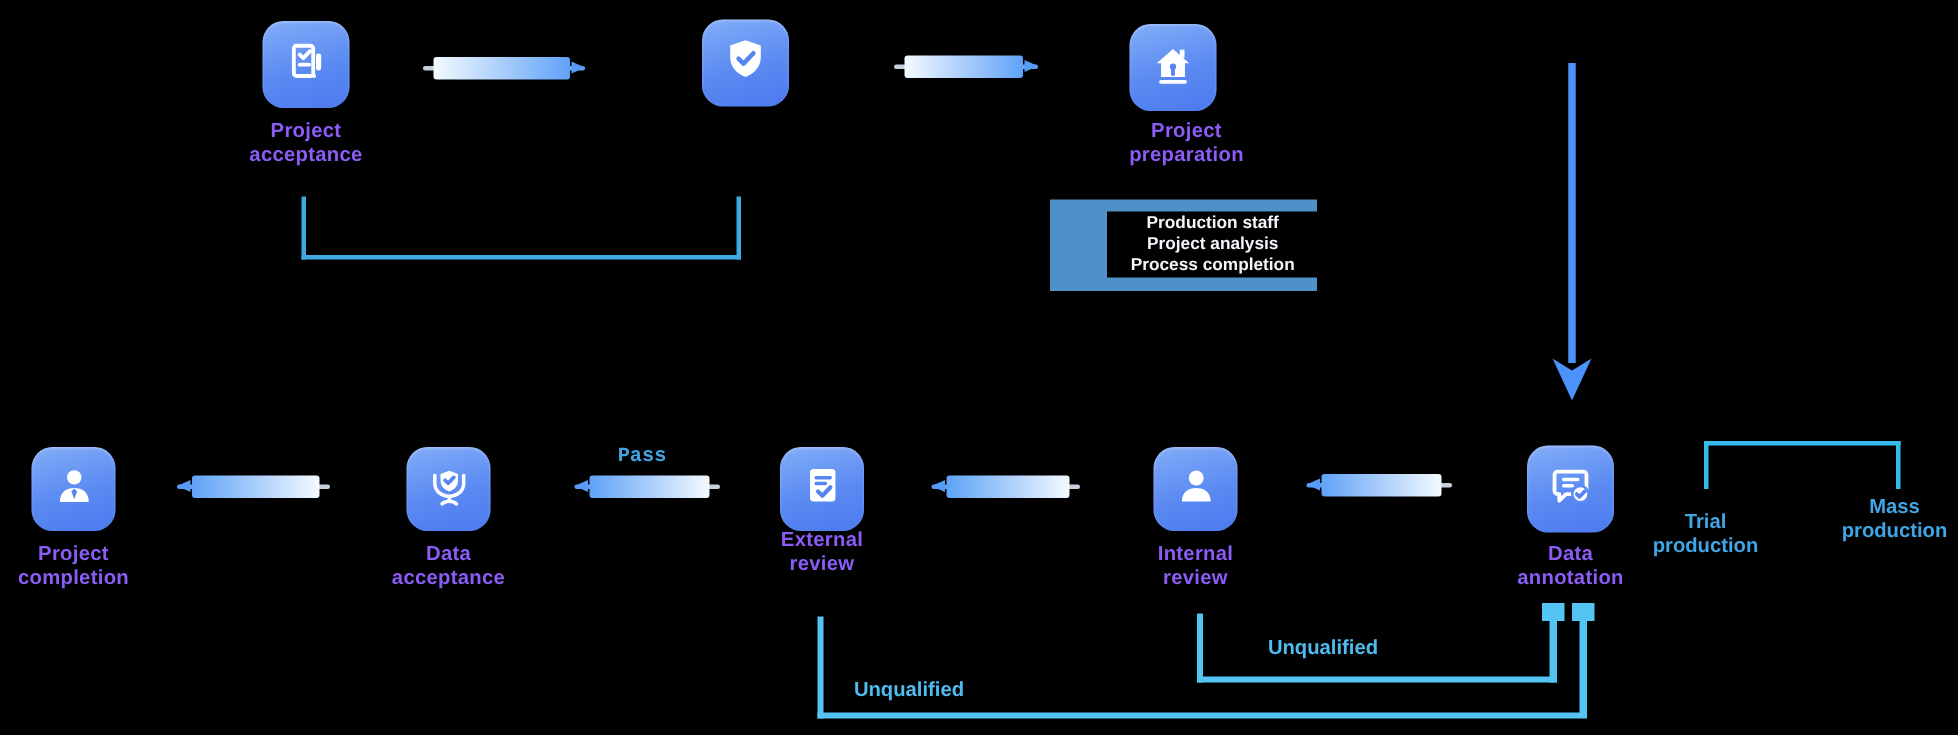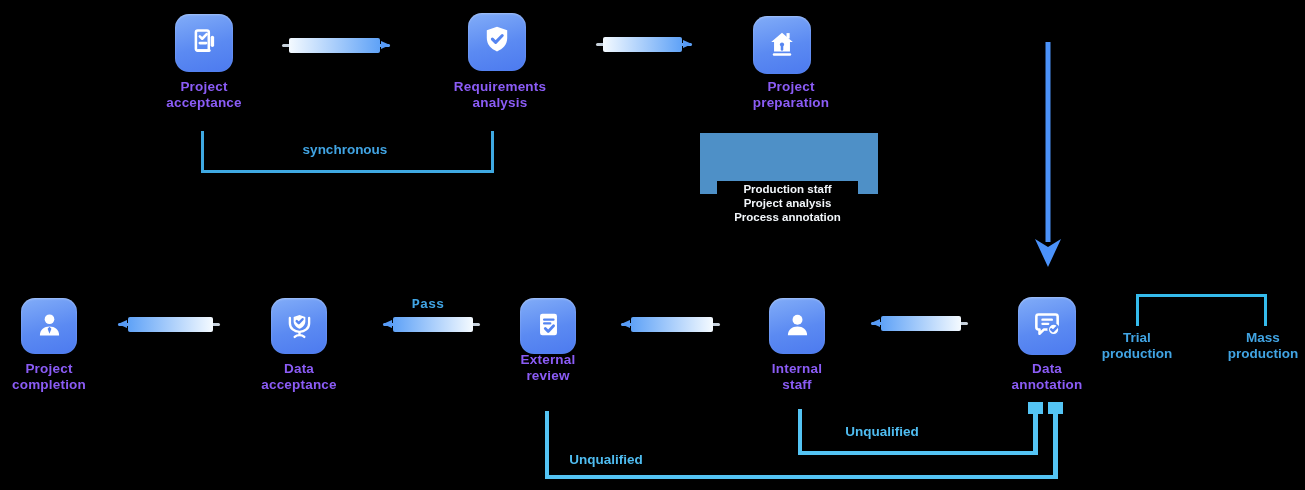--- a/index.html
+++ b/index.html
@@ -41,23 +41,23 @@
     position:absolute; border:3px solid #3FA9E2; border-top:none;
   }
   .bracket-n {
     position:absolute; border:3px solid #35BBEC; border-bottom:none;
   }
   .loop-seg { position:absolute; background:#54C4F4; }
   .loop-cap { position:absolute; background:#54C4F4; }
   
   .prod-box { position:absolute; background:#4E90C7; }
   .prod-inner {
-    position:absolute; left:17px; top:8px; width:141px; height:44px;
+    position:absolute; left:38px; top:8px; width:141px; height:44px;
     background:#000; display:flex; flex-direction:column;
-    align-items:center; justify-content:center; overflow:visible;margin-top:40px;
+    align-items:center; justify-content:center; overflow:visible;
   }
   .prod-line {
     font-size:11.5px; font-weight:bold; color:#F2F6FA;
     line-height:14px; white-space:nowrap;
   }
   .elbow-svg { position:absolute; }
 </style>
 </head>
 <body>
 
@@ -86,22 +86,20 @@
   </div>
 
   <div class="node-icon" style="left:468px; top:13px;">
     <span>
       <svg viewBox="0 0 24 24" width="36" height="36">
         <path d="M12 3.2l6.8 2.3v5.2c0 4.3-2.8 7.3-6.8 8.9-4-1.6-6.8-4.6-6.8-8.9V5.5z" fill="#fff"></path>
         <path d="M8.9 11.4l2.2 2.2 4.4-4.6" fill="none" stroke="#5585F1" stroke-width="2" stroke-linecap="round" stroke-linejoin="round"></path>
       </svg>
     </span>
   </div>
-  <div class="node-label" style="left:425px; top:79px;">Requirements
-analysis</div>
 
   <div class="flow-arrow arrow-right" style="left:596px; top:36px; width:96px;">
     <div class="tail"></div>
       <div class="bar"></div>
       <div class="head"></div>
   </div>
 
   <div class="node-icon" style="left:753px; top:16px;">
     <span>
       <svg viewBox="0 0 24 24" width="36" height="36">
@@ -122,27 +120,26 @@
         <stop offset="0" stop-color="#FFFFFF" stop-opacity="0.9"></stop>
         <stop offset="1" stop-color="#4B92FA"></stop>
       </linearGradient>
     </defs>
     <path d="M4 8 H220" stroke="url(#elbowGrad)" stroke-width="5" fill="none"></path>
     <path d="M220 6 V206" stroke="#4B92FA" stroke-width="5" fill="none"></path>
     <path d="M207 203 L220 231 L233 203 L220 211 Z" fill="#4B92FA"></path>
   </svg>
 
   <div class="bracket-u" style="left:201px; top:131px; width:287px; height:39px;"></div>
-  <div class="ann" style="left:245px; top:142px; width:200px;">synchronous</div>
 
   <div class="prod-box" style="left:700px; top:133px; width:178px; height:61px;">
     <div class="prod-inner">
       <div class="prod-line">Production staff</div>
       <div class="prod-line">Project analysis</div>
-      <div class="prod-line">Process annotation</div>
+      <div class="prod-line">Process completion</div>
     </div>
   </div>
 
   <div class="node-icon" style="left:21px; top:298px; width:56px; height:56px;">
     <span>
       <svg viewBox="0 0 24 24" width="35" height="35">
         <circle cx="12" cy="8.4" r="3.3" fill="#fff"></circle>
         <path d="M5.4 19.6c0-4.4 3-6.3 6.6-6.3s6.6 1.9 6.6 6.3z" fill="#fff"></path>
         <path d="M12 13.5l-1.3 1.4 1.3 3.5 1.3-3.5z" fill="#5585F1"></path>
       </svg>
@@ -197,21 +194,21 @@
 
   <div class="node-icon" style="left:769px; top:298px; width:56px; height:56px;">
     <span>
       <svg viewBox="0 0 24 24" width="35" height="35">
         <circle cx="12" cy="8.7" r="3.4" fill="#fff"></circle>
         <path d="M5.4 19.4c0-4.2 3-6.1 6.6-6.1s6.6 1.9 6.6 6.1z" fill="#fff"></path>
       </svg>
     </span>
   </div>
   <div class="node-label" style="left:722px; top:361px;">Internal
-staff</div>
+review</div>
 
   <div class="flow-arrow arrow-left" style="left:871px; top:315px; width:97px;">
     <div class="tail"></div>
       <div class="bar"></div>
       <div class="head"></div>
   </div>
 
   <div class="node-icon" style="left:1018px; top:297px;">
     <span>
       <svg viewBox="0 0 24 24" width="36" height="36">
@@ -219,21 +216,21 @@
         <path d="M9 9.1h6.2M9 11.9h3.8" stroke="#fff" stroke-width="1.6" stroke-linecap="round"></path>
         <circle cx="16.4" cy="15.6" r="3.6" fill="#fff" stroke="#5B8CF2" stroke-width="1.1"></circle>
         <path d="M14.8 15.6l1.2 1.2 2.4-2.5" stroke="#5585F1" stroke-width="1.7" fill="none" stroke-linecap="round" stroke-linejoin="round"></path>
       </svg>
     </span>
   </div>
   <div class="node-label" style="left:972px; top:361px;">Data
 annotation</div>
 
   <div class="bracket-n" style="left:1136px; top:294px; width:125px; height:29px;"></div>
-  <div class="ann" style="left:1077px; top:330px; width:120px;">Trial
+  <div class="ann" style="left:1077px; top:340px; width:120px;">Trial
 production</div>
   <div class="ann" style="left:1203px; top:330px; width:120px;">Mass
 production</div>
 
   <div class="loop-seg" style="left:798px; top:409px; width:4px; height:46px;"></div>
   <div class="loop-seg" style="left:798px; top:451px; width:240px; height:4px;"></div>
   <div class="loop-seg" style="left:1033px; top:413px; width:5px; height:42px;"></div>
   <div class="loop-cap" style="left:1028px; top:402px; width:15px; height:12px;"></div>
   <div class="ann" style="left:807px; top:424px; width:150px; color:#4FBCF0;">Unqualified</div>
 

